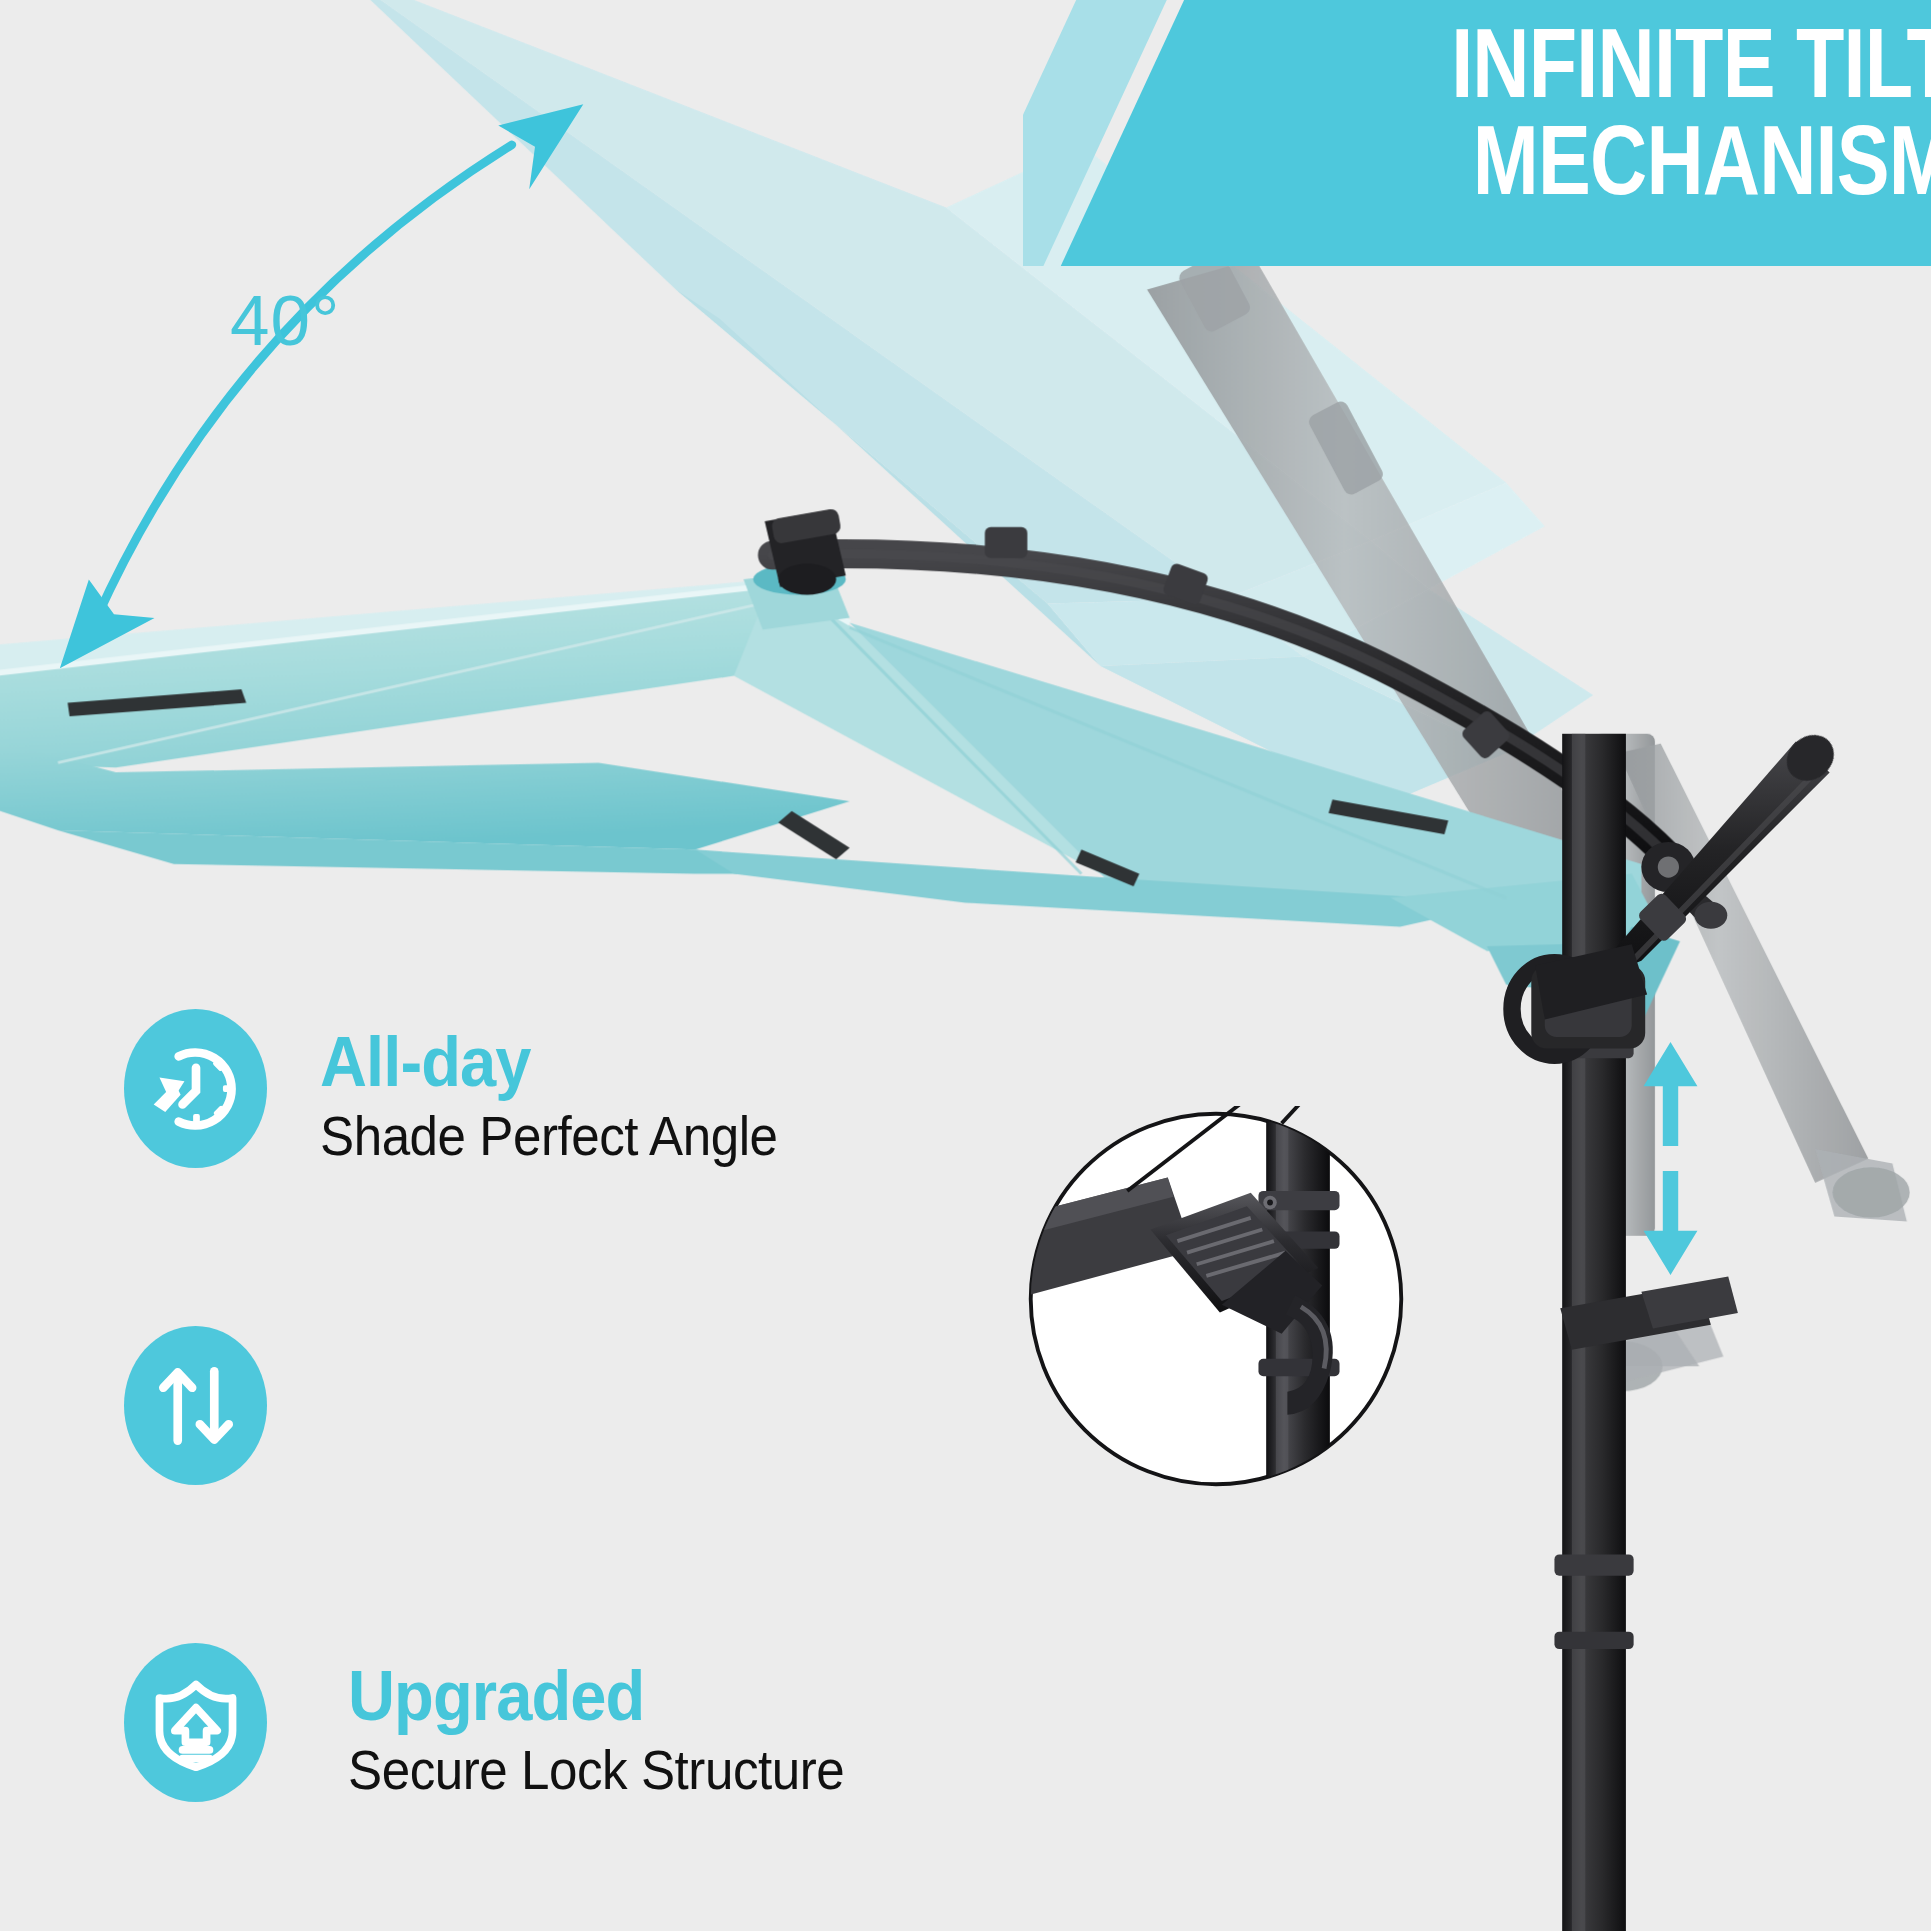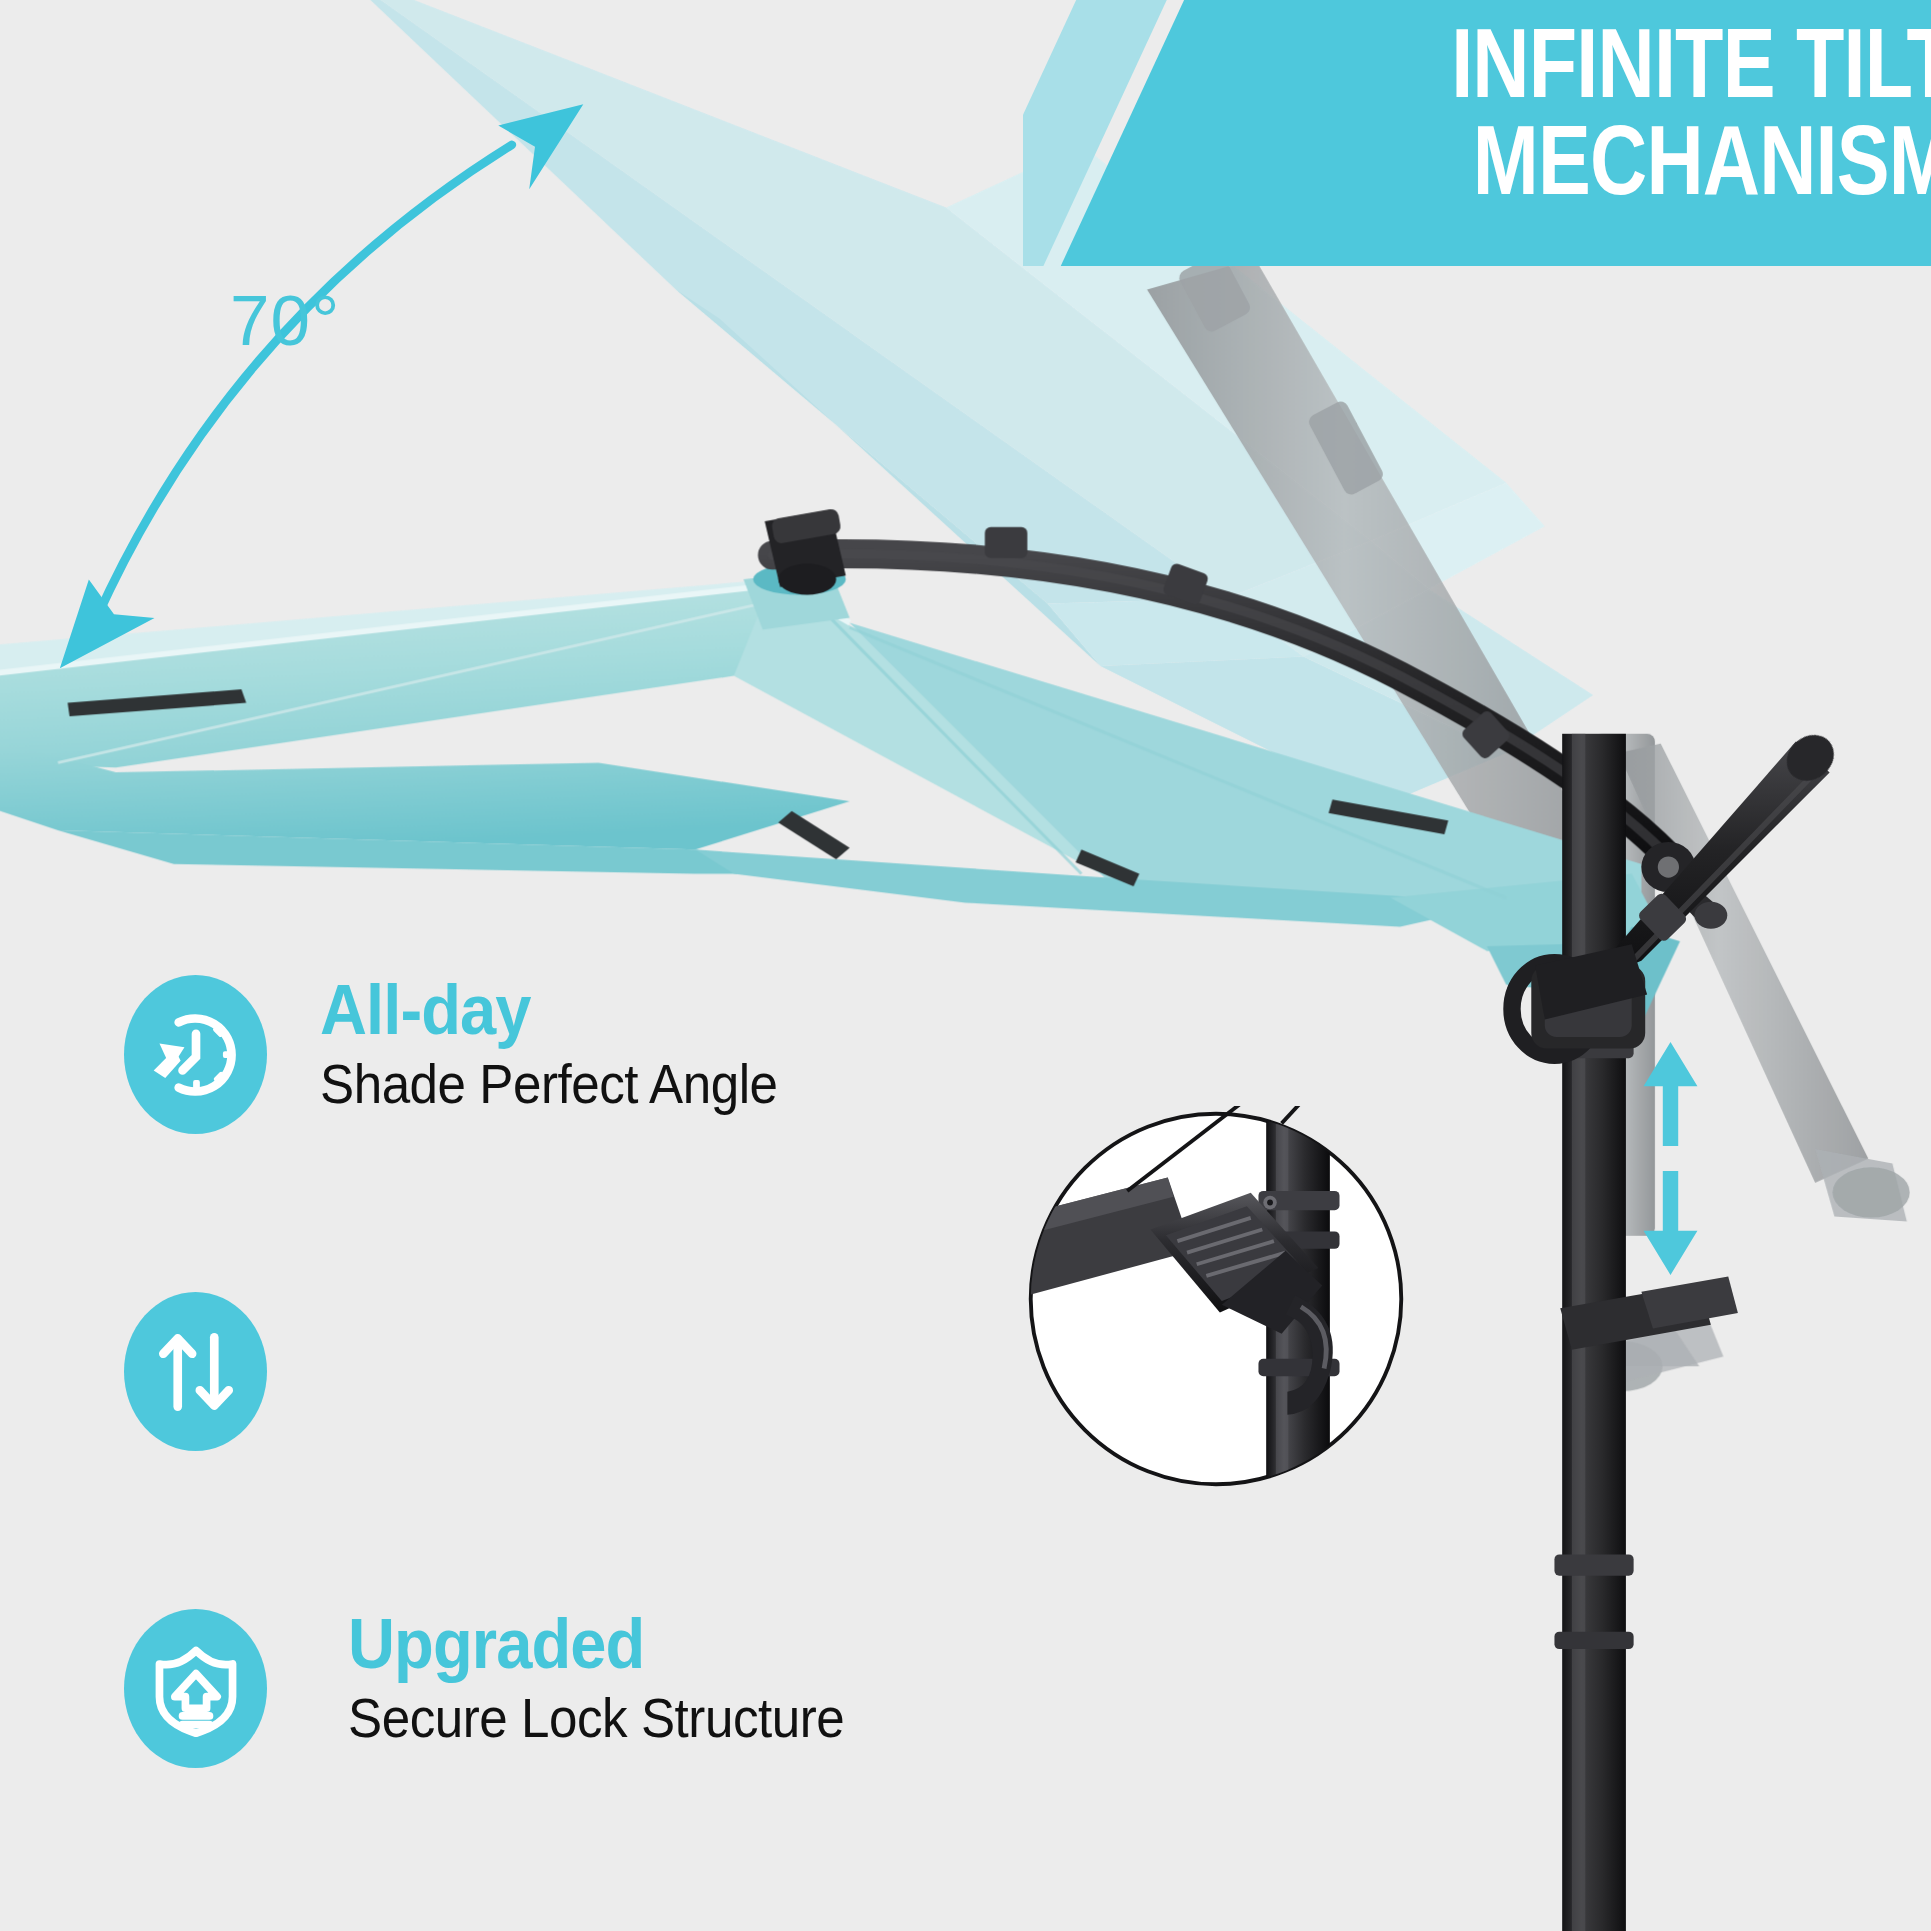--- a/index.html
+++ b/index.html
@@ -97,21 +97,21 @@
   
   #feature-list {
     position: absolute;
     left: 124px;
     top: 975px;
     width: 869px;
     z-index: 50;
   }
   .feature-row {
     display: flex;
-    align-items: flex-start;
+    align-items: flex-end;
     height: 193px;
     margin-bottom: 124px;
   }
   .feature-row:last-child { margin-bottom: 0; gap: 28px; }
   .feature-icon-badge {
     flex: 0 0 auto;
     width: 143px;
     height: 159px;
     border-radius: 50%;
     background: #4ec8dc;
@@ -295,21 +295,21 @@
   </svg>
 
   <svg id="angle-annotation" viewBox="0 0 700 700" xmlns="http://www.w3.org/2000/svg">
 
     <path d="M 100,640 Q 240,330 530,150" fill="none" stroke="#3ec4db" stroke-width="9" stroke-linecap="round"></path>
 
     <path d="M 604,108 L 516,130 L 554,152 L 548,196 Z" fill="#3ec4db"></path>
 
     <path d="M 62,692 L 92,600 L 118,636 L 160,640 Z" fill="#3ec4db"></path>
   </svg>
-  <div id="angle-label">70°</div>
+  <div id="angle-label">40°</div>
 
   <svg id="tilt-range-arrow" viewBox="0 0 80 250" xmlns="http://www.w3.org/2000/svg">
 
     <path d="M 40,4 L 68,50 L 48,50 L 48,112 L 32,112 L 32,50 L 12,50 Z" fill="#4ec8dc"></path>
 
     <path d="M 40,246 L 12,200 L 32,200 L 32,138 L 48,138 L 48,200 L 68,200 Z" fill="#4ec8dc"></path>
   </svg>
 
   <svg id="detail-circle" viewBox="0 0 400 400" xmlns="http://www.w3.org/2000/svg">
     <defs>

